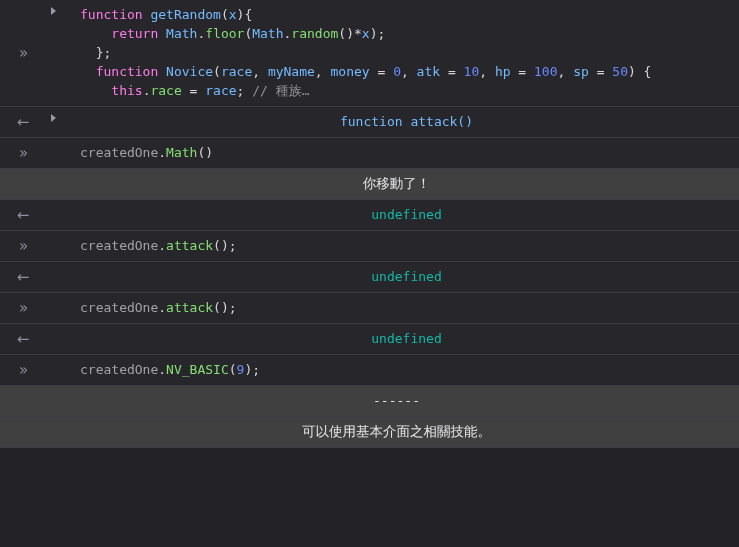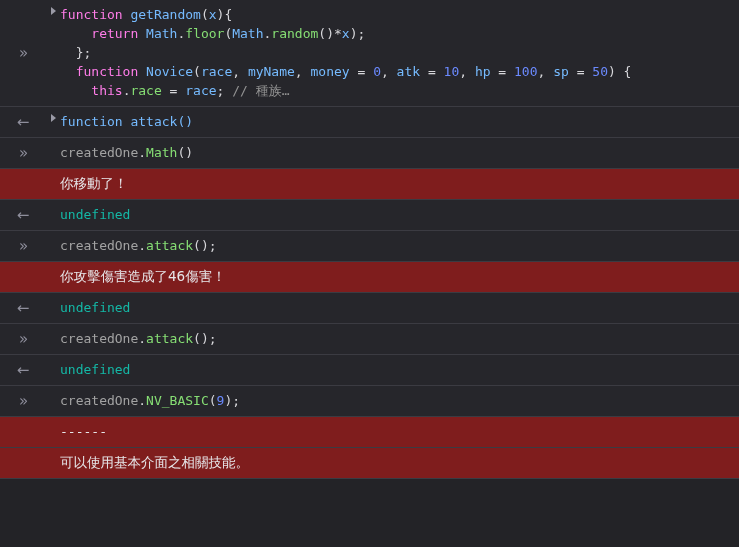--- a/index.html
+++ b/index.html
@@ -30,21 +30,21 @@
     align-items: flex-start;
     border-bottom: 1px solid #3b3b42;
     box-sizing: border-box;
     position: relative;
     min-height: 29px;
     padding: 0;
     background: #232327;
   }
   .row.input-row { background: #26262b; }
   .row.output-row { background: #26262b; }
-  .row.log-row    { background: #7f1d1d; }
+  .row.log-row    { background: #404040; }
 
   
   .gutter {
     flex: 0 0 46px;
     width: 46px;
     display: flex;
     align-items: center;
     justify-content: center;
     align-self: stretch;
     font-size: 14px;
@@ -87,21 +87,21 @@
   .content {
     flex: 1 1 auto;
     padding: 5px 6px 6px 0;
     line-height: 19px;
     white-space: pre-wrap;
     word-break: break-word;
     font-family: "DejaVu Sans Mono", "Liberation Mono", monospace;
     font-size: 13px;
   }
   .row.log-row .content,
-  .row.output-row .content { padding-left: 0; }
+  .row.output-row .content { padding-left: 0; text-align: center; }
 
   .content.cjk {
     font-family: "DejaVu Sans", "Liberation Sans", sans-serif;
     font-size: 13.5px;
     color: #e7e7ea;
   }
   .content.mono-cjk {
     font-family: "DejaVu Sans Mono", "Liberation Mono", monospace;
     font-size: 13px;
     color: #e7e7ea;
@@ -112,21 +112,21 @@
   .fn   { color: #76bbff; }
   .num  { color: #6b8aff; }
   .prop { color: #86de74; }
   .var  { color: #a3a3a3; }
   .plain{ color: #e7e7ea; }
   .cmt  { color: #939393; }
   .undef{ color: #14b8a6; }
   .punc { color: #d7d7db; }
   .ident{ color: #76bbff; }
 
-  .code-block { white-space: pre; }
+  .code-block { white-space: pre; margin-left: 20px; }
 </style>
 </head>
 <body>
 
 <div id="console">
     <div class="row input-row">
       <div class="gutter">
         <span class="chev">»</span>
       </div>
       <div class="twisty">
@@ -174,70 +174,63 @@
     </div>
     <div class="row input-row">
       <div class="gutter">
         <span class="chev">»</span>
       </div>
       <div class="twisty empty">
         <i></i>
       </div>
       <div class="content code-block"><span class="var">createdOne</span><span class="punc">.</span><span class="prop">attack</span><span class="punc">();</span></div>
     </div>
+    <div class="row output-row">
+      <div class="gutter">
+        <span class="arrow">←</span>
+      </div>
+      <div class="twisty empty">
+        <i></i>
+      </div>
+      <div class="content code-block"><span class="undef">undefined</span></div>
+    </div>
+    <div class="row input-row">
+      <div class="gutter">
+        <span class="chev">»</span>
+      </div>
+      <div class="twisty empty">
+        <i></i>
+      </div>
+      <div class="content code-block"><span class="var">createdOne</span><span class="punc">.</span><span class="prop">attack</span><span class="punc">();</span></div>
+    </div>
+    <div class="row output-row">
+      <div class="gutter">
+        <span class="arrow">←</span>
+      </div>
+      <div class="twisty empty">
+        <i></i>
+      </div>
+      <div class="content code-block"><span class="undef">undefined</span></div>
+    </div>
+    <div class="row input-row">
+      <div class="gutter">
+        <span class="chev">»</span>
+      </div>
+      <div class="twisty empty">
+        <i></i>
+      </div>
+      <div class="content code-block"><span class="var">createdOne</span><span class="punc">.</span><span class="prop">NV_BASIC</span><span class="punc">(</span><span class="num">9</span><span class="punc">);</span></div>
+    </div>
     <div class="row log-row">
       <div class="gutter"></div>
       <div class="twisty empty">
         <i></i>
       </div>
-      <div class="content cjk">你攻擊傷害造成了46傷害！</div>
-    </div>
-    <div class="row output-row">
-      <div class="gutter">
-        <span class="arrow">←</span>
-      </div>
-      <div class="twisty empty">
-        <i></i>
-      </div>
-      <div class="content code-block"><span class="undef">undefined</span></div>
-    </div>
-    <div class="row input-row">
-      <div class="gutter">
-        <span class="chev">»</span>
-      </div>
-      <div class="twisty empty">
-        <i></i>
-      </div>
-      <div class="content code-block"><span class="var">createdOne</span><span class="punc">.</span><span class="prop">attack</span><span class="punc">();</span></div>
-    </div>
-    <div class="row output-row">
-      <div class="gutter">
-        <span class="arrow">←</span>
-      </div>
-      <div class="twisty empty">
-        <i></i>
-      </div>
-      <div class="content code-block"><span class="undef">undefined</span></div>
-    </div>
-    <div class="row input-row">
-      <div class="gutter">
-        <span class="chev">»</span>
-      </div>
-      <div class="twisty empty">
-        <i></i>
-      </div>
-      <div class="content code-block"><span class="var">createdOne</span><span class="punc">.</span><span class="prop">NV_BASIC</span><span class="punc">(</span><span class="num">9</span><span class="punc">);</span></div>
+      <div class="content mono-cjk">------</div>
     </div>
     <div class="row log-row">
       <div class="gutter"></div>
       <div class="twisty empty">
         <i></i>
       </div>
-      <div class="content mono-cjk">------</div>
-    </div>
-    <div class="row log-row">
-      <div class="gutter"></div>
-      <div class="twisty empty">
-        <i></i>
-      </div>
       <div class="content cjk">可以使用基本介面之相關技能。</div>
     </div>
   </div>
 
 </body></html>

